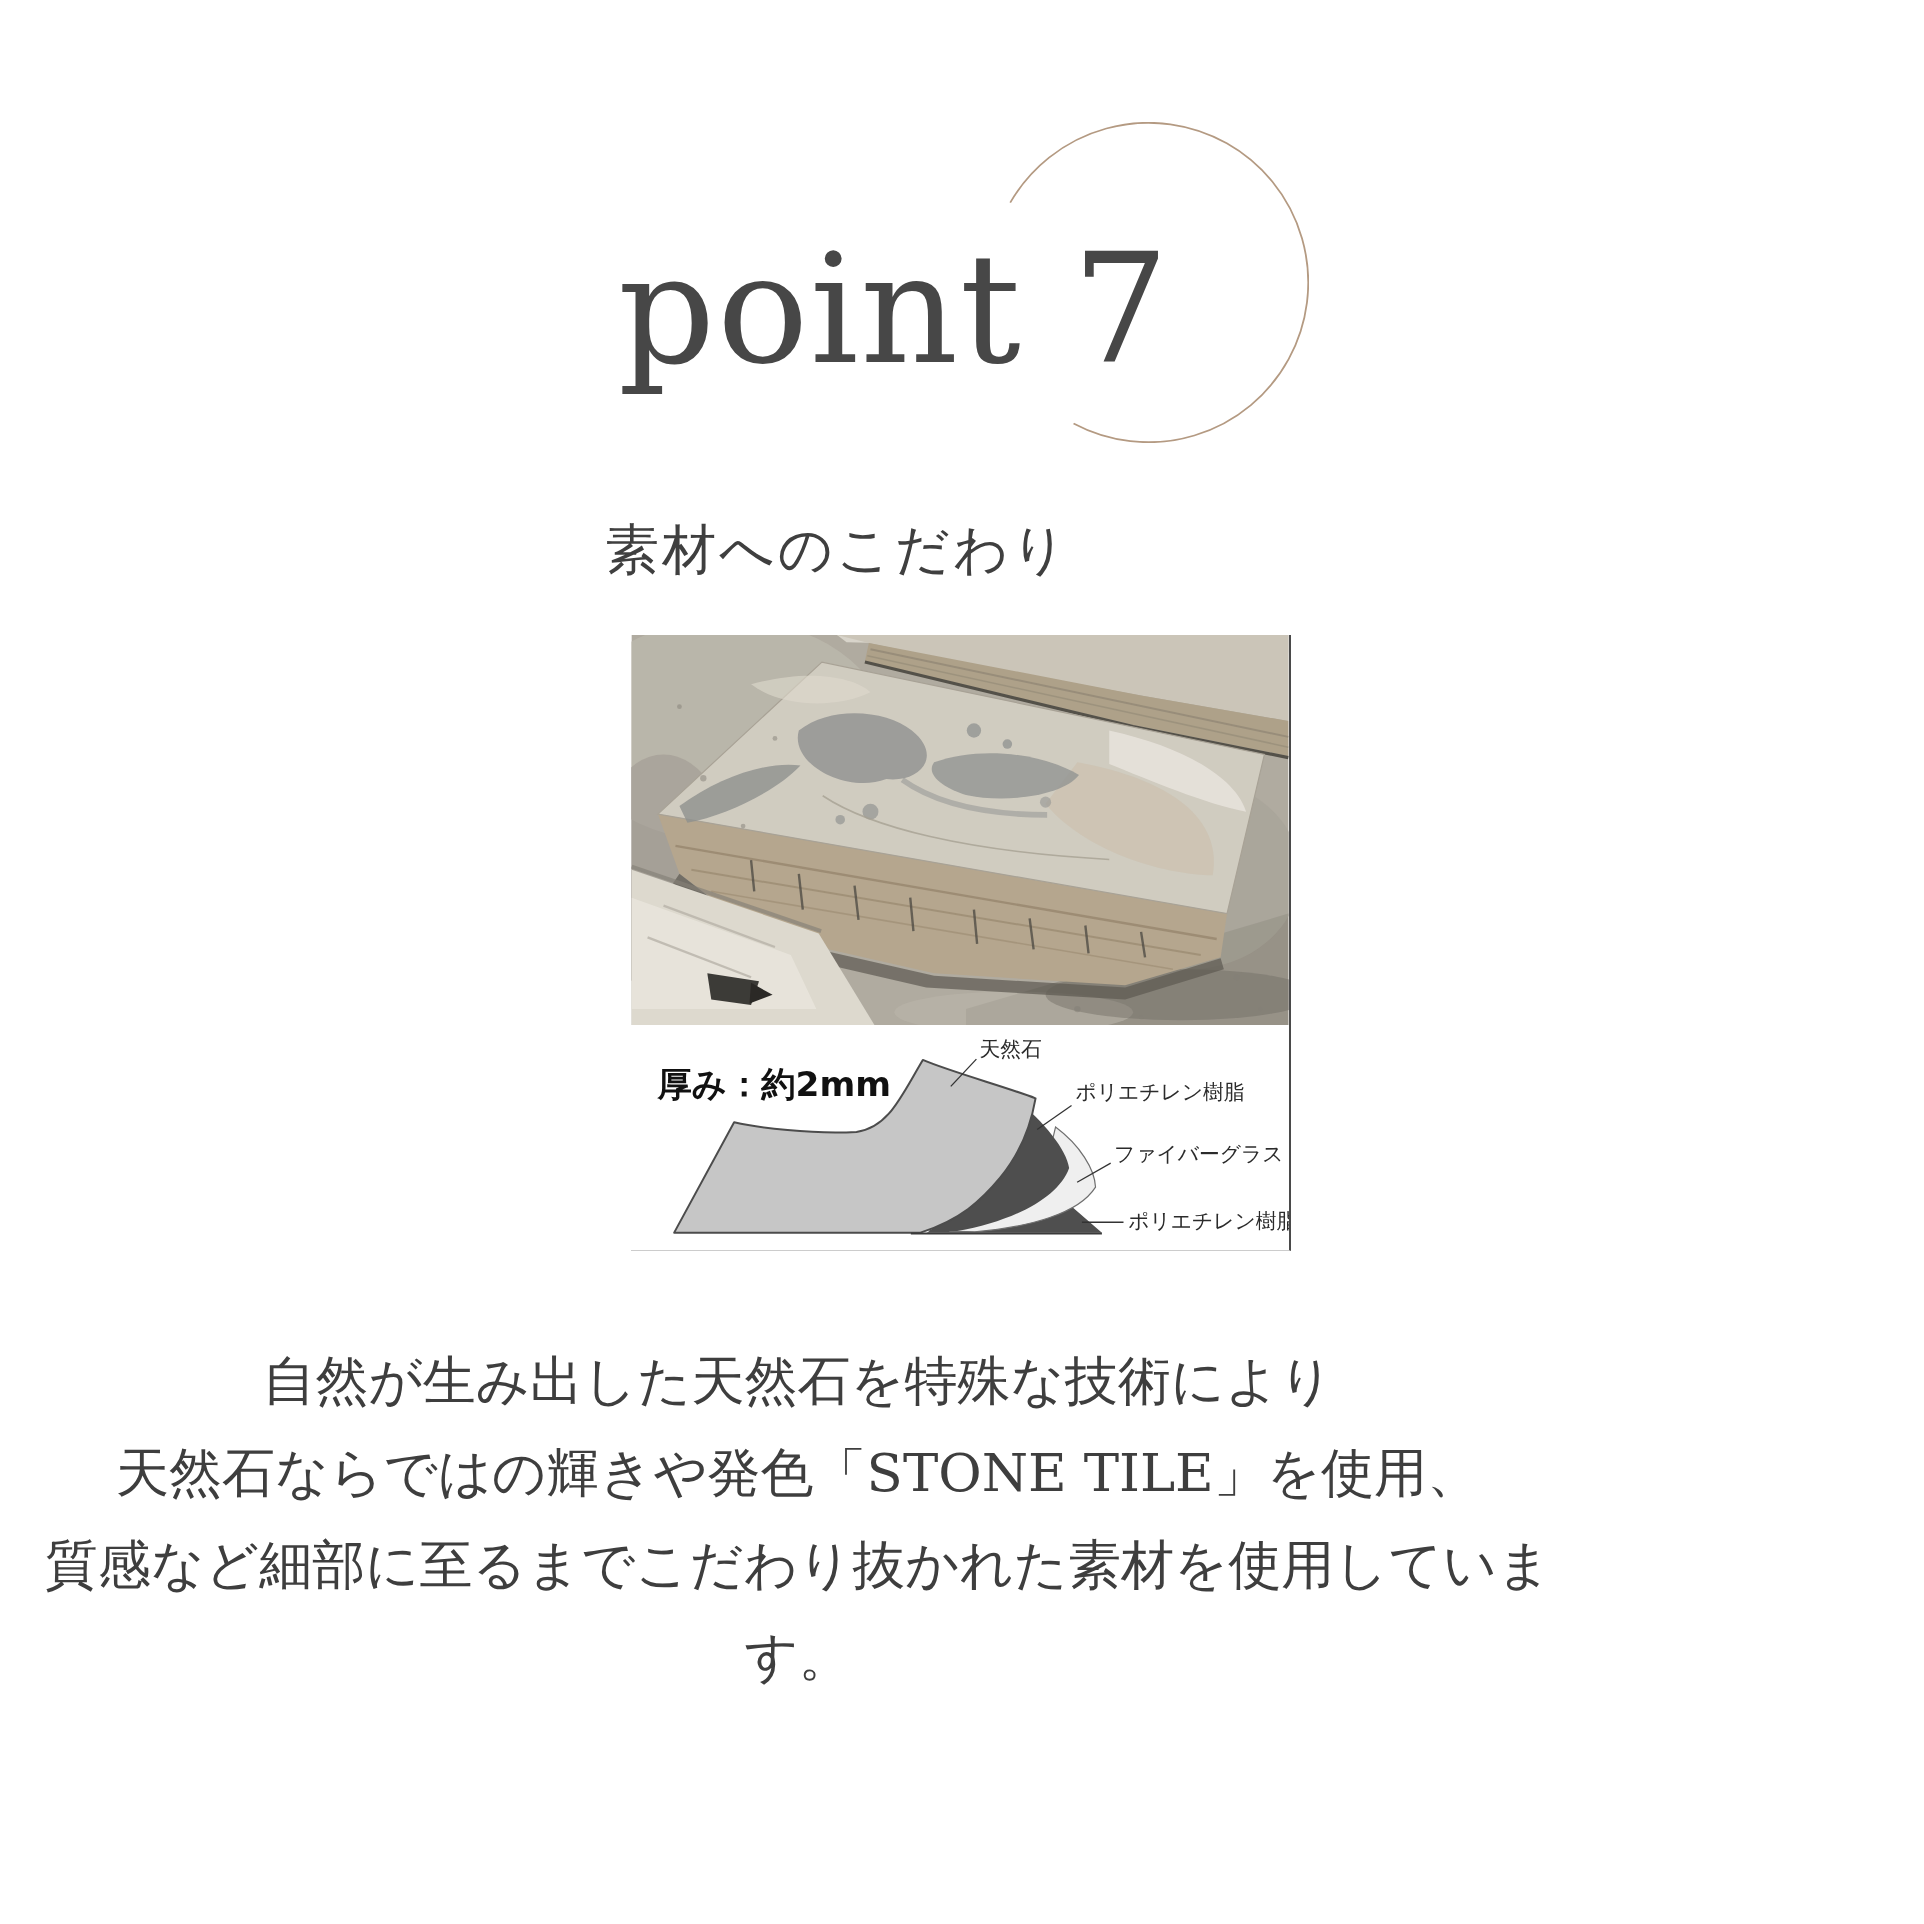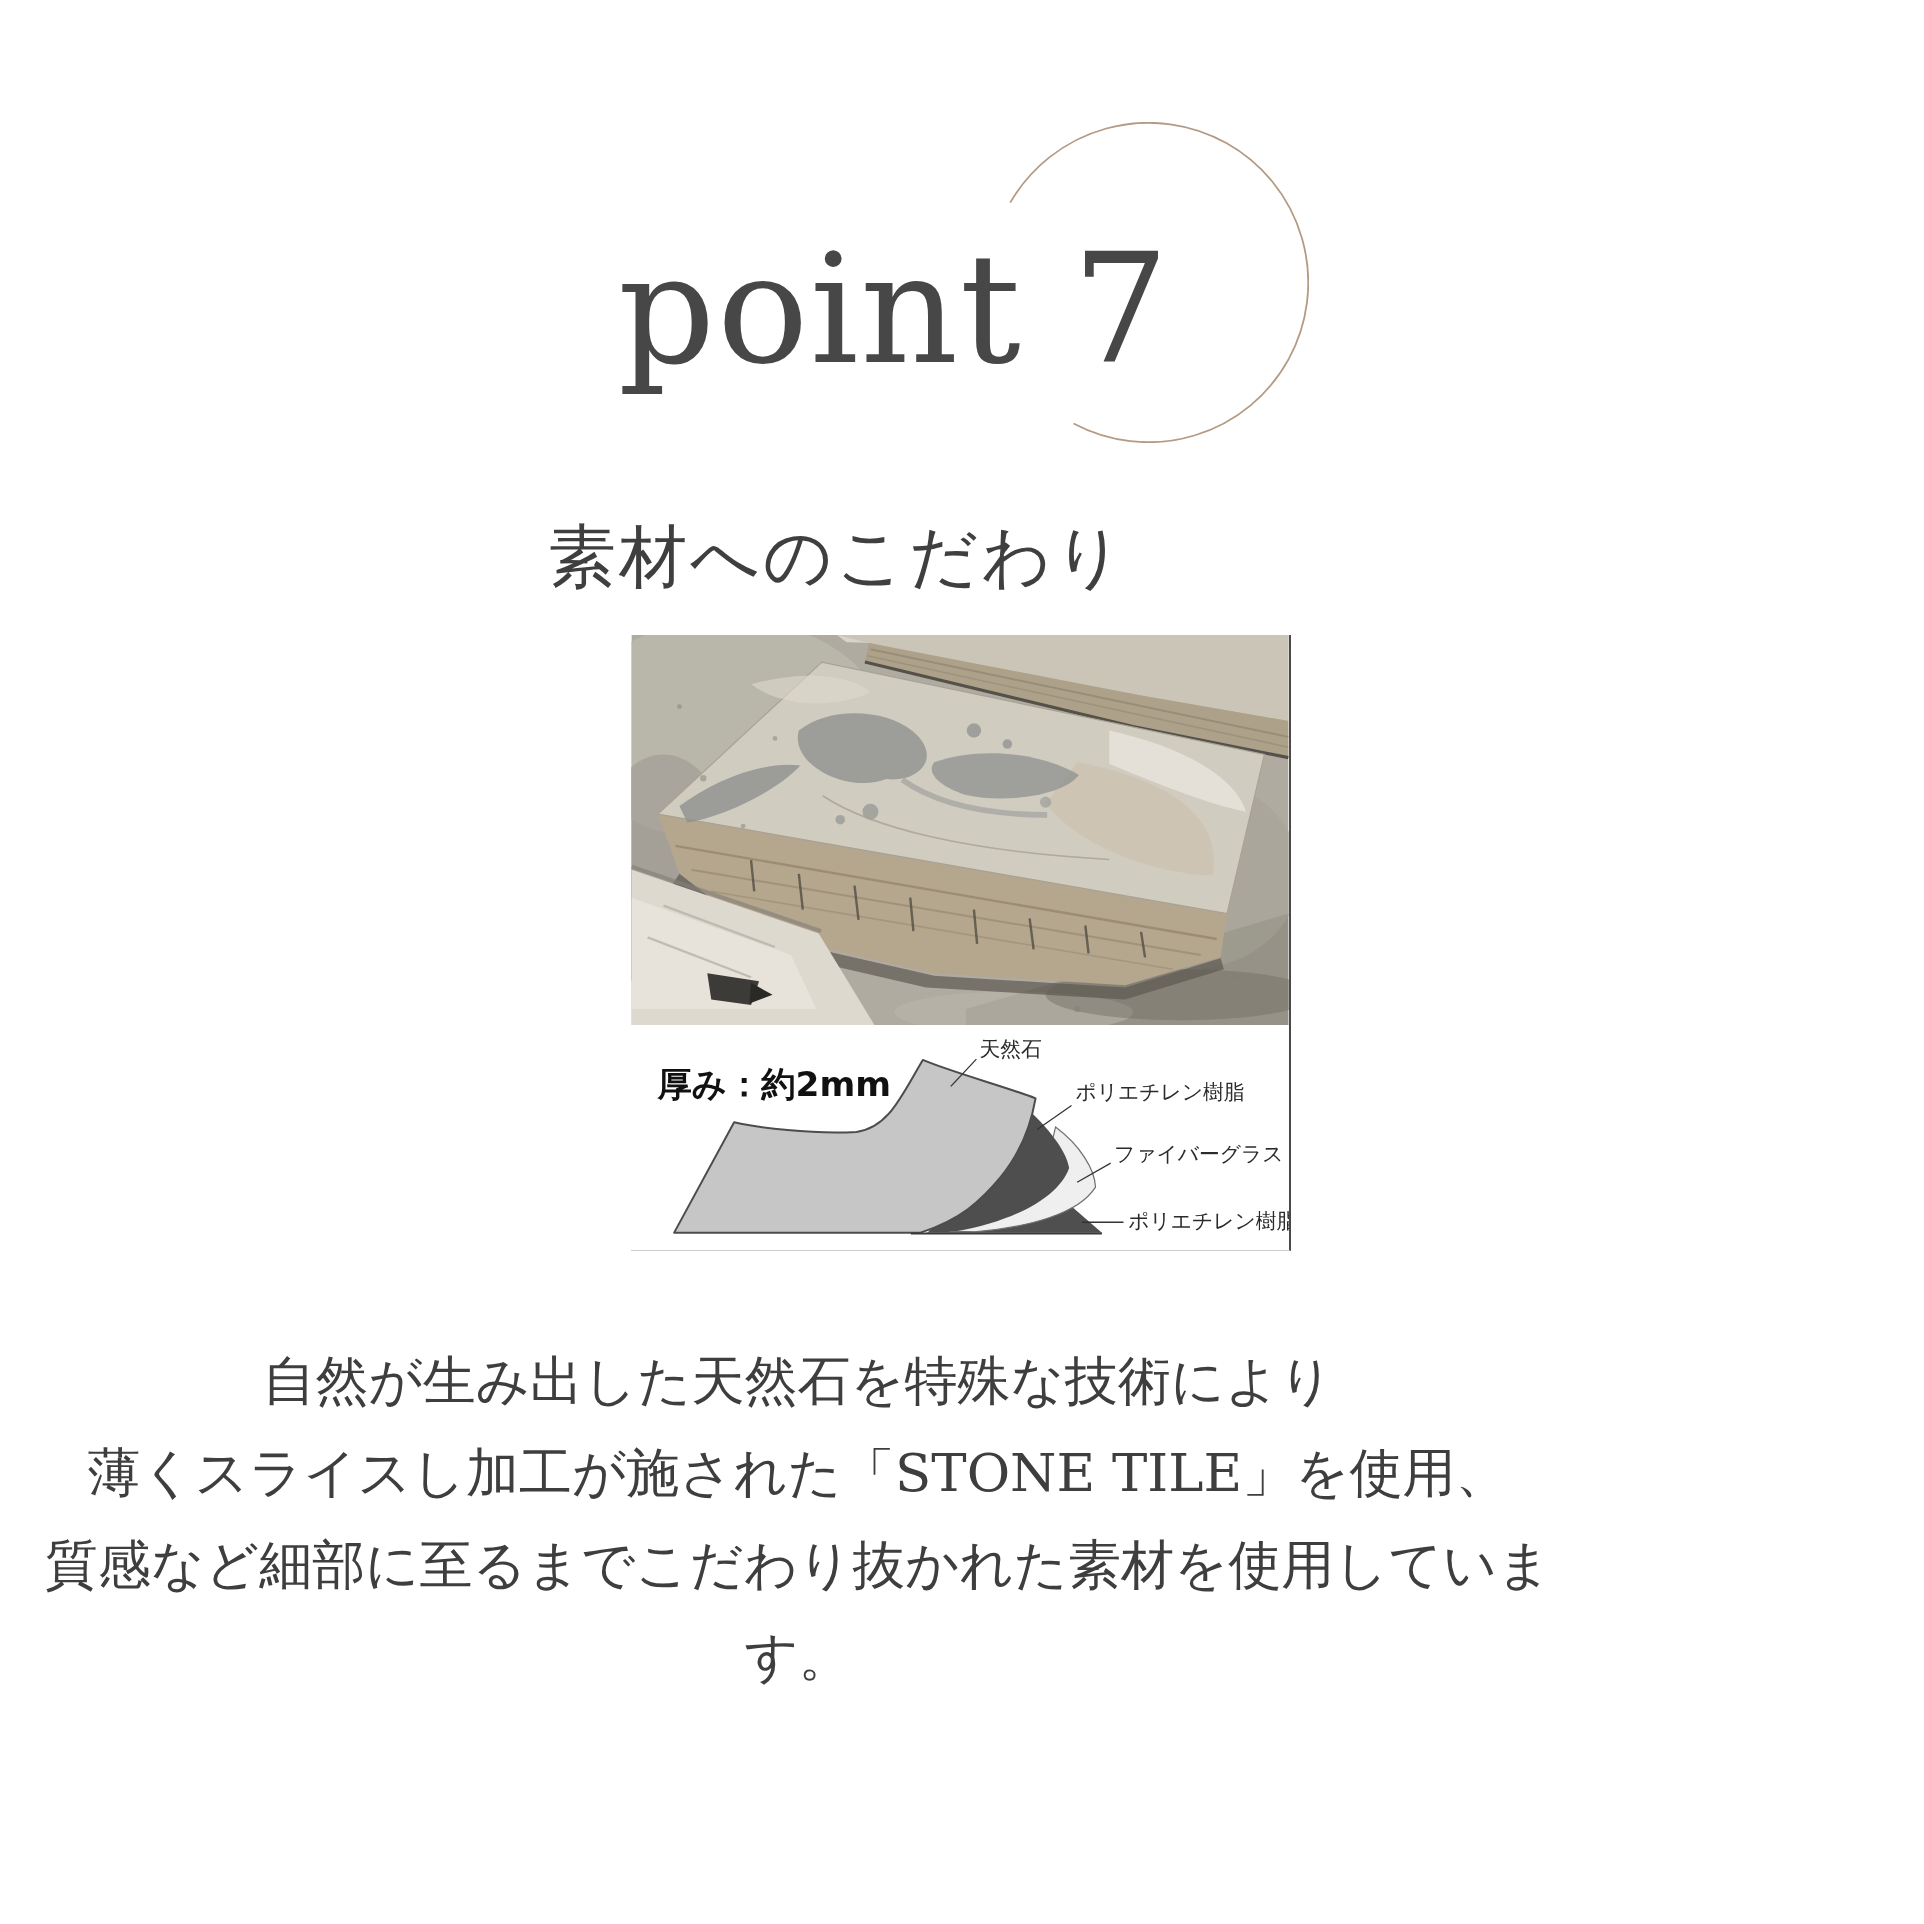--- a/index.html
+++ b/index.html
@@ -18,21 +18,21 @@
     left:618px; top:234px;
     font-size:152px; line-height:1;
     color:#474747; letter-spacing:1.6px;
     white-space:nowrap;
   }
 
   
   #section-heading{
     left:0; top:523px; width:1675px;
     text-align:center;
-    font-size:68px; line-height:1;
+    font-size:54px; line-height:1;
     color:#3f3f3f; letter-spacing:3.2px;
   }
 
   
   #figure{
     left:631px; top:635px; width:658px;
     border-right:2.4px solid #4a4a4a;
     border-bottom:0.8px solid #cccccc;
   }
   #figure svg{display:block;}
@@ -158,18 +158,18 @@
       <text class="diagram-thickness" x="33" y="88">厚み：約2mm</text>
       <text class="diagram-label" x="436" y="38">天然石</text>
       <text class="diagram-label" x="556" y="92">ポリエチレン樹脂</text>
       <text class="diagram-label" x="604" y="169">ファイバーグラス</text>
       <text class="diagram-label" x="622" y="253">ポリエチレン樹脂</text>
     </svg>
   </div>
 
   <div class="abs" id="body-copy">
     <p>自然が生み出した天然石を特殊な技術により</p>
-    <p>薄くスライスし加工が施された「STONE TILE」を使用、</p>
+    <p>天然石ならではの輝きや発色「STONE TILE」を使用、</p>
     <p>質感など細部に至るまでこだわり抜かれた素材を使用しています。</p>
   </div>
 
 </div>
 
 
 </body></html>

